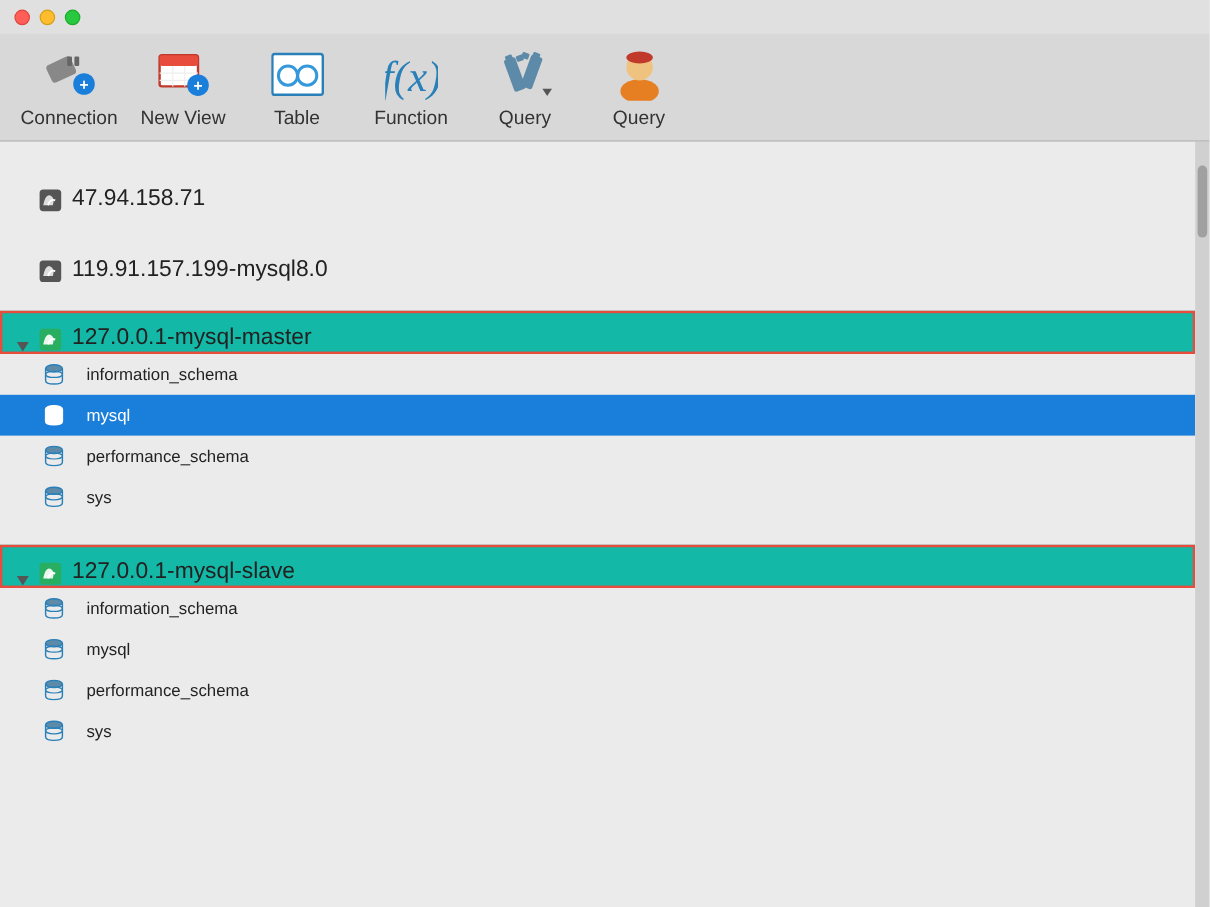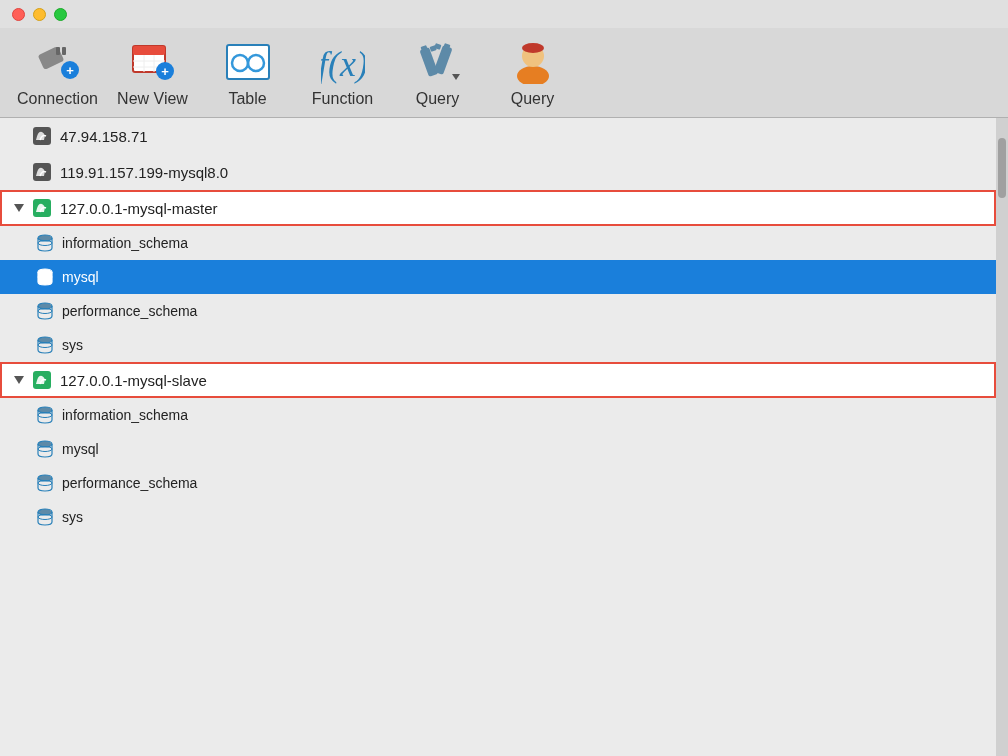--- a/index.html
+++ b/index.html
@@ -97,40 +97,41 @@
       background: #a0a0a0;
       border-radius: 4px;
       position: absolute;
       top: 20px;
       left: 2px;
     }
 
     
     .conn-item {
       display: flex;
-      align-items: center;
+      align-items: flex-end;
       height: 36px;
       padding: 0 12px;
       gap: 8px;
       cursor: pointer;
-      font-size: 15px;
+      font-size: 19px;
       color: #222;
+      margin-top: 23px;
     }
     .conn-item.selected-group {
       border: 2px solid #e74c3c;
-      background: #ffffff;
+      background: #14b8a6;
     }
 
     
     .db-item {
       display: flex;
       align-items: center;
       height: 34px;
       padding: 0 12px 0 36px;
-      gap: 8px;
+      gap: 18px;
       cursor: pointer;
       font-size: 14px;
       color: #222;
     }
     .db-item.active {
       background: #1a7fdb;
       color: white;
     }
     .db-item.active .db-icon-svg path,
     .db-item.active .db-icon-svg ellipse,

